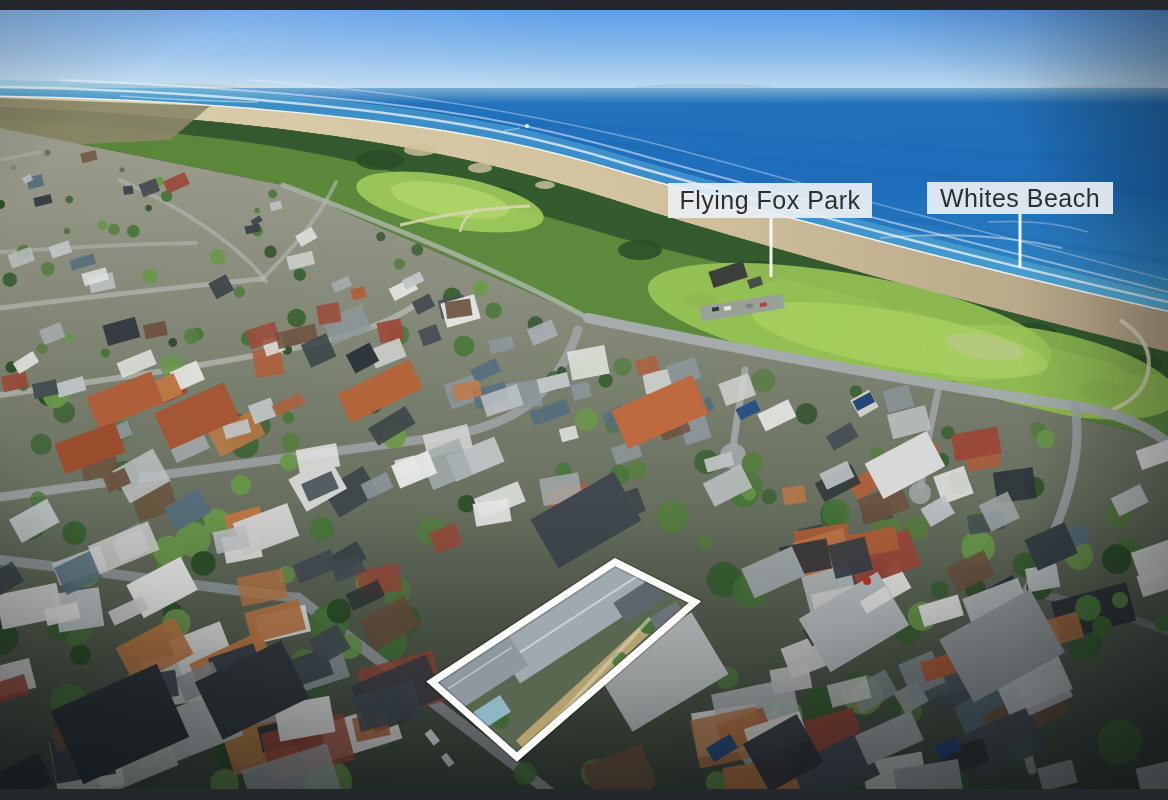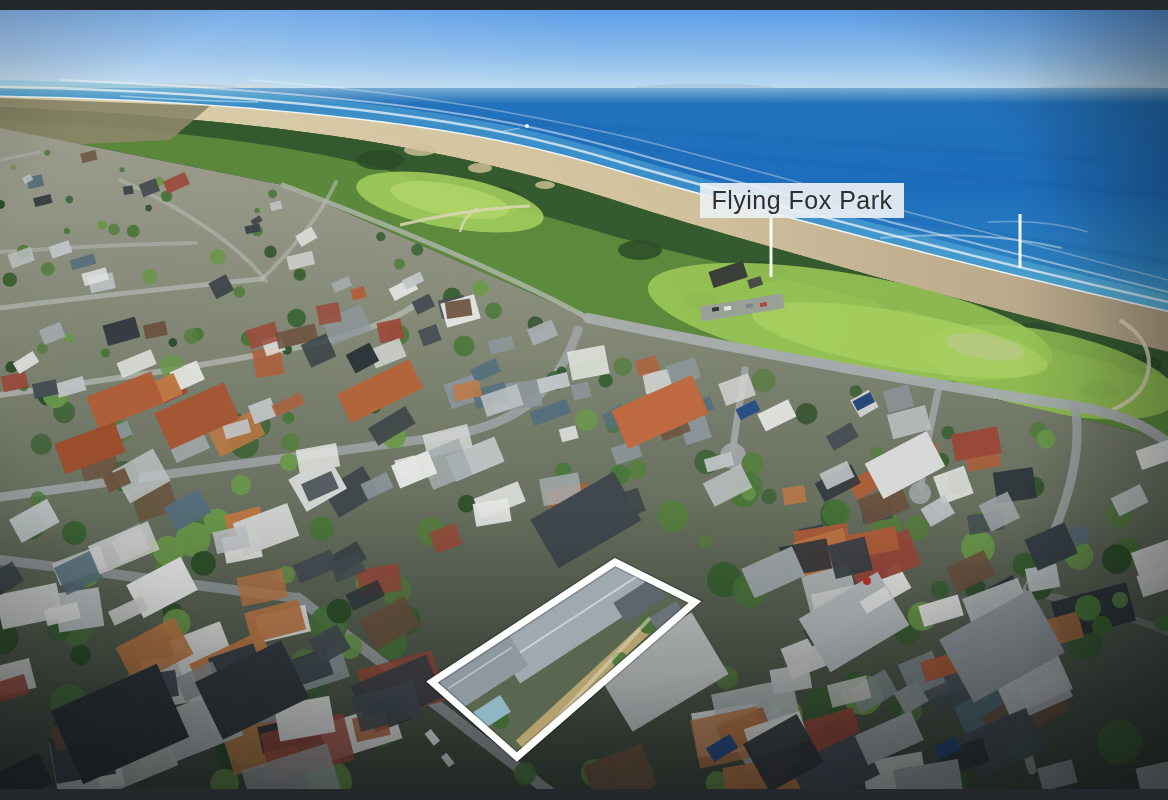--- a/index.html
+++ b/index.html
@@ -3,21 +3,21 @@
 <meta charset="utf-8">
 <style>
   html,body{margin:0;padding:0;background:#000;}
   #stage{position:relative;width:1168px;height:800px;overflow:hidden;background:#24272b;
          font-family:"Liberation Sans","DejaVu Sans",sans-serif;}
   #photo-svg{position:absolute;left:0;top:0;}
   .map-label{position:absolute;display:flex;align-items:center;justify-content:center;
              background:rgba(234,240,244,0.92);color:#2e2e2e;
              font-size:25px;font-weight:400;letter-spacing:0.5px;white-space:nowrap;
              font-family:"Liberation Sans","DejaVu Sans",sans-serif;}
-  #label-park{left:668px;top:183px;width:204px;height:35px;margin-left:32px;}
+  #label-park{left:668px;top:183px;width:204px;height:35px;}
   #label-beach{left:927px;top:182px;width:186px;height:32px;}
 </style>
 </head>
 <body>
 
 <div id="stage">
 <svg id="photo-svg" width="1168" height="800" viewBox="0 0 1168 800">
   <defs>
     <linearGradient id="skyG" x1="0" y1="0" x2="0" y2="1">
       <stop offset="0" stop-color="#60a2ee"></stop>
@@ -657,13 +657,14 @@
   <g>
     <line x1="771" y1="218" x2="771" y2="277" stroke-width="3" opacity="0.92" stroke="#ffffff"></line>
     <line x1="1020" y1="214" x2="1020" y2="268" stroke-width="3" opacity="0.92" stroke="#ffffff"></line>
   </g>
 
   <rect x="0" y="0" width="1168" height="10" fill="#24272b"></rect>
   <rect x="0" y="789" width="1168" height="11" fill="#24272b"></rect>
 </svg>
 
 <div class="map-label" id="label-park">Flying Fox Park</div>
+<div class="map-label" id="label-beach">Whites Beach</div>
 </div>
 
 </body></html>

